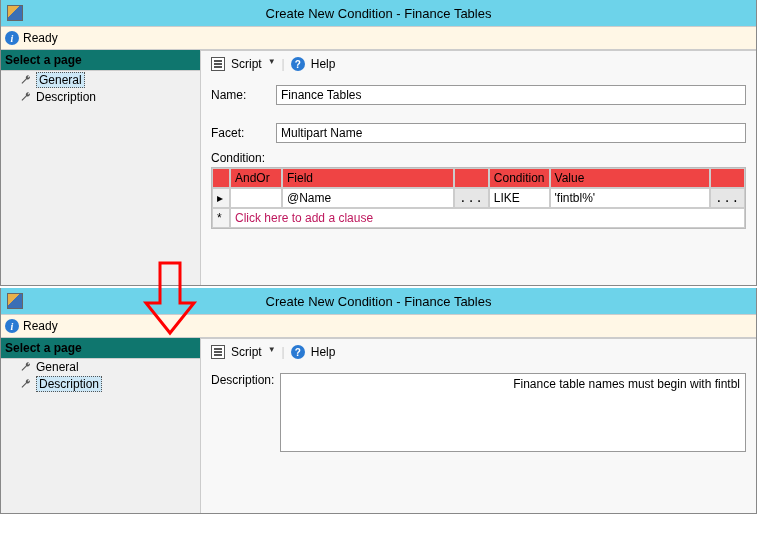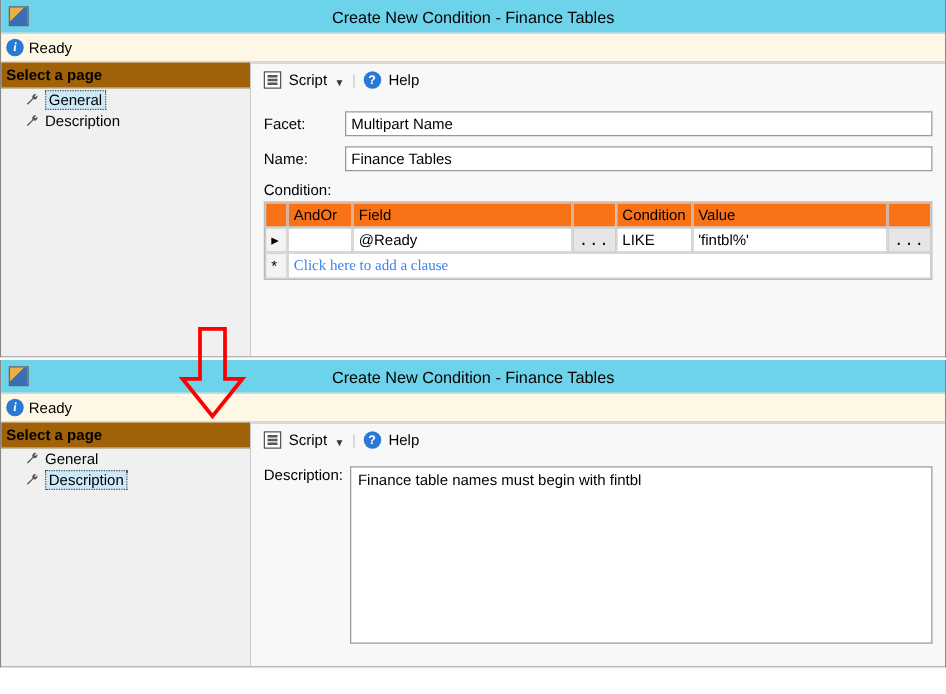--- a/index.html
+++ b/index.html
@@ -5,42 +5,42 @@
   * { box-sizing: border-box; margin: 0; padding: 0; }
   body { font-family: "Segoe UI", Tahoma, sans-serif; font-size: 12px; background: #fff; width: 757px; }
   .window { border: 1px solid #888; border-top: none; }
   .titlebar { background: #6dd3ea; height: 26px; display: flex; align-items: center; position: relative; }
   .titlebar-icon { width: 16px; height: 16px; margin-left: 6px; background: linear-gradient(135deg,#e8b04a 40%,#3b6fb5 40%); border:1px solid #666; }
   .titlebar-title { position:absolute; left:50%; transform:translateX(-50%); font-size: 13px; color:#000000; }
   .statusbar { background: #fff7e6; border-bottom:1px solid #ccc; border-top:1px solid #ccc; height:24px; display:flex; align-items:center; padding:0 4px; gap:4px; }
   .info-icon { width:14px; height:14px; border-radius:50%; background:#2a7ad3; color:#fff; font-size:10px; font-weight:bold; display:flex; align-items:center; justify-content:center; font-family:Georgia,serif; font-style:italic; }
   .body { display:flex; }
   .sidebar { width:200px; background:#f0f0f0; border-right:1px solid #ccc; }
-  .sidebar-header { font-weight:bold; padding:3px 4px; border-bottom:1px solid #ccc; background:#a16207; }
+  .sidebar-header { font-weight:bold; padding:3px 4px; border-bottom:1px solid #ccc; background:#0f766e; }
   .sidebar-item { display:flex; align-items:center; gap:4px; padding:1px 19px; cursor:pointer; }
   .wrench-icon { width:12px; height:12px; }
   .wrench-icon svg { width:12px; height:12px; }
   .sel { background:#cde8f7; border:1px dotted #555; padding:0 2px; }
   .main { flex:1; background:#f8f8f8; padding:6px 10px 10px 10px; border-top:1px solid #ccc; }
-  .toolbar { display:flex; align-items:flex-end; gap:6px; margin-bottom:14px; }
+  .toolbar { display:flex; align-items:flex-start; gap:6px; margin-bottom:14px; }
   .script-icon { width:14px; height:14px; border:1px solid #555; display:inline-block; background:#fff; position:relative; }
   .script-icon::after { content:""; position:absolute; left:2px; top:2px; width:8px; height:2px; background:#555; box-shadow:0 3px 0 #555, 0 6px 0 #555; }
   .dropdown-arrow { font-size:8px; color:#333; }
   .help-icon { width:14px; height:14px; border-radius:50%; background:#2a7ad3; color:#fff; font-size:10px; font-weight:bold; display:flex; align-items:center; justify-content:center; }
   .form-row { display:flex; align-items:center; margin:8px 0; }
   .form-label { width:65px; text-align:left; padding-right:6px; }
   .form-input { flex:1; height:20px; border:1px solid #999; background:#fff; padding:2px 4px; font-family:inherit; font-size:12px; }
   .expr-label { margin-top:6px; margin-bottom:2px; }
   .expr-grid { border:1px solid #bbb; background:#fff; width:100%; }
   .expr-grid th, .expr-grid td { border:1px solid #ccc; font-weight:normal; text-align:left; padding:2px 4px; height:20px; font-size:12px; }
-  .expr-grid th { background:#f97316; }
+  .expr-grid th { background:#ef4444; }
   .row-header { width:18px; background:#f3f3f3; text-align:center; }
   .ellipsis-btn { width:24px; background:#e6e6e6; border:1px solid #888; text-align:center; font-family:monospace; cursor:pointer; letter-spacing:1px; }
-  .hint { color:#3b82f6;font-family:Liberation Serif, serif; }
-  .desc-area { width:100%; height:142px; border:1px solid #999; background:#fff; padding:3px 5px; font-family:inherit; font-size:12px; resize:none; }
+  .hint { color:#be185d; }
+  .desc-area { width:100%; height:79px; border:1px solid #999; background:#fff; padding:3px 5px; font-family:inherit; font-size:12px; resize:none;text-align:right; }
   .arrow-overlay { position:absolute; left:140px; top:258px; pointer-events:none; }
   .container { position:relative; width:757px; }
   .gap { height:2px; background:#fff; }
 </style>
 </head>
 <body>
 <div class="container">
 
 <div class="window">
   <div class="titlebar">
@@ -70,44 +70,44 @@
     </div>
     <div class="main">
       <div class="toolbar">
         <span class="script-icon"></span>
         <span>Script</span>
         <span class="dropdown-arrow">▼</span>
         <span style="color:#ccc">|</span>
         <span class="help-icon">?</span>
         <span>Help</span>
       </div>
+      <div class="form-row">
+        <div class="form-label">Name:</div>
+        <input class="form-input" value="Finance Tables" style="">
+      </div>
       <div class="form-row" style="margin-top:18px">
         <div class="form-label">Facet:</div>
         <input class="form-input" value="Multipart Name" style="">
-      </div>
-      <div class="form-row">
-        <div class="form-label">Name:</div>
-        <input class="form-input" value="Finance Tables" style="">
       </div>
       <div class="expr-label">Condition:</div>
       <table class="expr-grid" cellspacing="0">
         <tbody>
               <tr>
           <th class="row-header"></th>
           <th style="width:52px">AndOr</th>
           <th>Field</th>
           <th style="width:28px"></th>
           <th style="width:58px">Condition</th>
           <th>Value</th>
           <th style="width:28px"></th>
         </tr>
         <tr>
           <td class="row-header">▸</td>
           <td></td>
-          <td>@Ready</td>
+          <td>@Name</td>
           <td class="ellipsis-btn">...</td>
           <td>LIKE</td>
           <td>'fintbl%'</td>
           <td class="ellipsis-btn">...</td>
         </tr>
         <tr>
           <td class="row-header">*</td>
           <td colspan="6" class="hint">Click here to add a clause</td>
         </tr>
       </tbody>

